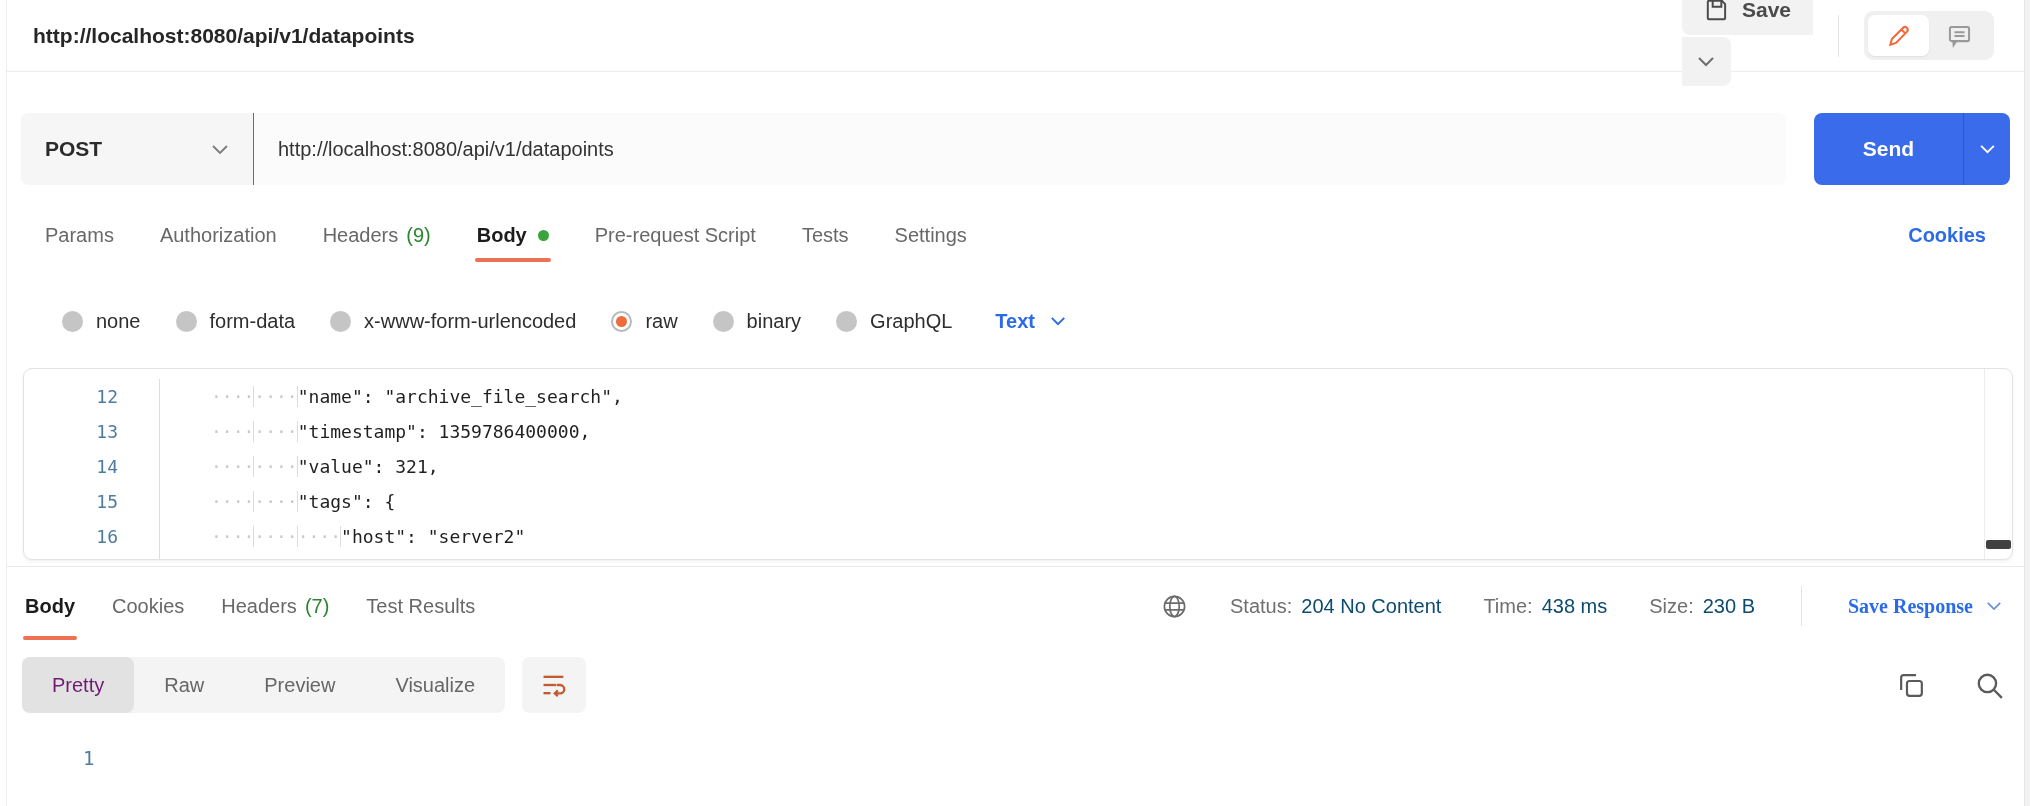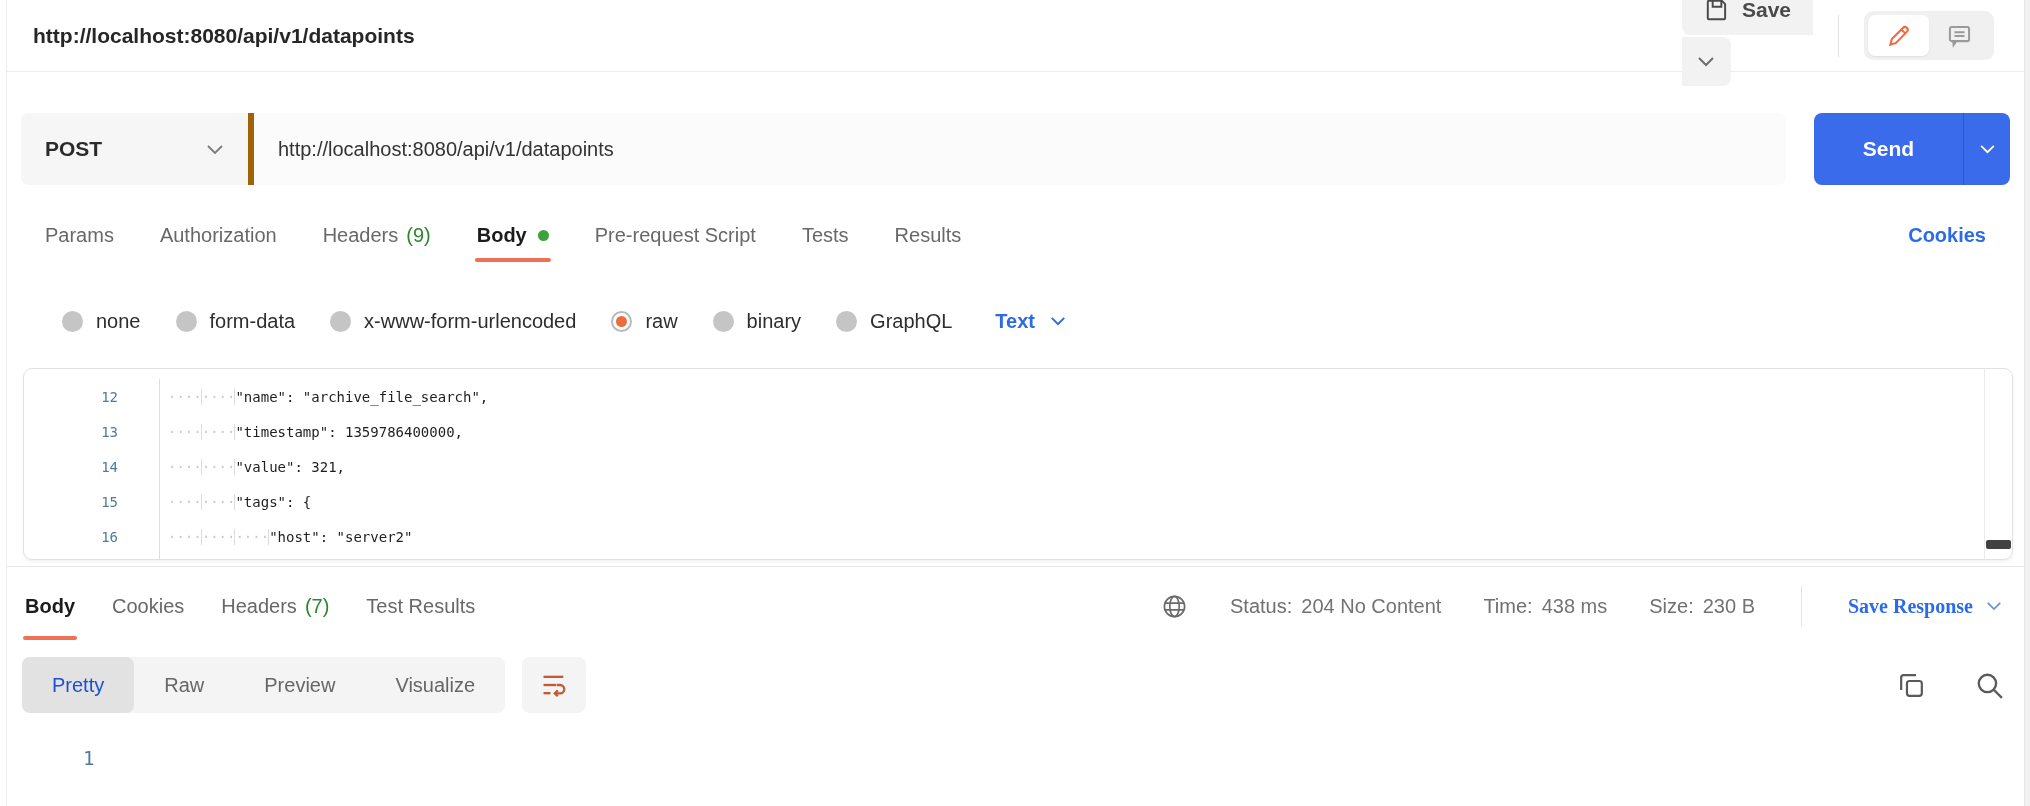--- a/index.html
+++ b/index.html
@@ -25,21 +25,21 @@
   .save-caret { width:49px; border-radius:0 8px 8px 0; }
   .v-divider { width:1px; height:42px; background:#e2e2e2; margin:0 25px; }
   .icon-seg { background:#f0f0f0; border-radius:9px; padding:4px; display:flex; height:49px; }
   .icon-seg button { width:61px; border:none; border-radius:7px; background:transparent; cursor:pointer;
     display:flex; align-items:center; justify-content:center; }
   .icon-seg button.on { background:#fff; box-shadow:0 1px 2px rgba(0,0,0,.07); }
 
   
   .request-row { position:absolute; top:113px; left:21px; right:20px; height:72px; display:flex; gap:28px; }
   .url-bar { flex:1; display:flex; background:#fbfbfb; border-radius:8px; overflow:hidden; }
-  .method-select { width:233px; background:#f6f6f6; border-right:6px solid #a16207; display:flex;
+  .method-select { width:233px; background:#f6f6f6; border-right:1px solid #a16207; display:flex;
     align-items:center; padding:0 24px; cursor:pointer; }
   .method-label { font-size:21px; font-weight:700; color:#2b2b2b; }
   .method-select .chev { margin-left:auto; }
   .url-input { flex:1; border:none; outline:none; background:transparent; padding:0 24px;
     font-size:20px; color:#333; font-family:inherit; }
   .send-btn { width:196px; background:#3A6BEB; border:none; border-radius:8px; color:#fff;
     display:flex; cursor:pointer; padding:0; font-family:inherit; }
   .send-label { flex:1; display:flex; align-items:center; justify-content:center;
     font-size:21px; font-weight:700; color:#fff; border-right:1px solid rgba(20,45,140,.35); }
   .send-caret { width:46px; display:flex; align-items:center; justify-content:center; }
@@ -66,50 +66,50 @@
   .radio.on .radio-circle { background:#fff; border:2px solid #b9b9b9; }
   .radio.on .radio-circle::after { content:""; position:absolute; left:50%; top:50%; width:11px; height:11px;
     margin:-5.5px 0 0 -5.5px; border-radius:50%; background:#EE6B3C; }
   .format-select { display:flex; align-items:center; gap:15px; margin-left:8px; cursor:pointer; }
   .format-label { color:#2B6BE8; font-weight:700; font-size:20px; }
 
   
   .editor { position:absolute; top:368px; left:23px; width:1990px; height:192px;
     border:1px solid #e2e2e2; border-radius:9px; overflow:hidden; padding-top:10px;
     box-shadow:0 2px 3px rgba(0,0,0,.05); background:#fff; }
-  .code-line { display:flex; align-items:center; height:35px; font-size:14px; }
+  .code-line { display:flex; align-items:center; height:35px; font-size:18px;gap:43px; }
   .gutter { width:136px; flex-shrink:0; text-align:right; padding-right:41px; align-self:stretch;
     display:flex; align-items:center; justify-content:flex-end;
     color:#4E7C9E; font-family:"DejaVu Sans Mono", monospace; border-right:1px solid #dedede; }
   .code-text { font-family:"DejaVu Sans Mono", monospace; color:#1f1f1f; padding-left:8px; white-space:pre; }
   .ws { color:#c9c9c9;
     background:repeating-linear-gradient(to right, transparent 0, transparent calc(4ch - 1px), #dcdcdc calc(4ch - 1px), #dcdcdc 4ch); }
   .editor-track { position:absolute; top:0; bottom:0; right:27px; width:1px; background:#ececec; }
   .editor-thumb { position:absolute; right:1px; bottom:10px; width:25px; height:9px; background:#414141; border-radius:2px; cursor:pointer; }
 
   .mid-divider { position:absolute; top:566px; left:7px; right:6px; height:1px; background:#e9e9e9; }
 
   
   .resp-header { position:absolute; top:567px; left:7px; right:6px; height:78px;
     display:flex; align-items:center; padding:0 22px 0 18px; }
   .resp-tabs { display:flex; gap:37px; height:100%; font-size:20px; color:#686868; }
   .resp-status { margin-left:auto; display:flex; align-items:center; gap:42px; font-size:20px; }
   .metric { display:flex; align-items:center; gap:9px; white-space:nowrap; }
   .metric-label { color:#6f6f6f; }
-  .metric-value { color:#737373; }
+  .metric-value { color:#0c4a6e; }
   .status-vdiv { width:1px; height:40px; background:#e4e4e4; margin:0 4px; }
   .save-response { display:flex; align-items:center; gap:13px; cursor:pointer;font-family:Liberation Serif, serif; }
   .save-response-label { color:#2B6BE8; font-weight:700; font-size:20px; }
 
   
   .resp-toolbar { position:absolute; top:657px; left:22px; right:24px; height:56px; display:flex; align-items:center; }
   .view-tabs { display:flex; background:#f4f4f4; border-radius:8px; height:56px; align-items:center;
     font-size:20px; color:#666; }
   .view-tab { padding:0 30px; height:56px; display:flex; align-items:center; border-radius:8px; cursor:pointer; white-space:nowrap; }
-  .view-tab.sel { background:#e2e2e2; color:#1d4ed8; }
+  .view-tab.sel { background:#e2e2e2; color:#701a75; }
   .json-btn { margin-left:18px; height:56px; background:#f4f4f4; border:none; border-radius:8px;
     display:flex; align-items:center; padding:0 25px; gap:17px; font-size:20px; font-weight:700; color:#555;
     cursor:pointer; font-family:inherit; }
   .wrap-btn { margin-left:17px; width:64px; height:56px; background:#f4f4f4; border:none; border-radius:8px;
     display:flex; align-items:center; justify-content:center; cursor:pointer; }
   .toolbar-spacer { flex:1; }
   .icon-btn { background:transparent; border:none; cursor:pointer; display:flex; align-items:center;
     justify-content:center; padding:0; }
   .icon-btn + .icon-btn { margin-left:46px; }
 
@@ -218,21 +218,21 @@
         <span>Pre-request Script</span>
         <span class="count"></span>
 
       </div>
       <div class="tab">
         <span>Tests</span>
         <span class="count"></span>
 
       </div>
       <div class="tab">
-        <span>Results</span>
+        <span>Settings</span>
         <span class="count"></span>
 
       </div>
     <div class="cookies-link">Cookies</div>
   </nav>
 
   <div class="body-types">
     <div class="radio">
         <span class="radio-circle"></span>
         <span>none</span>

